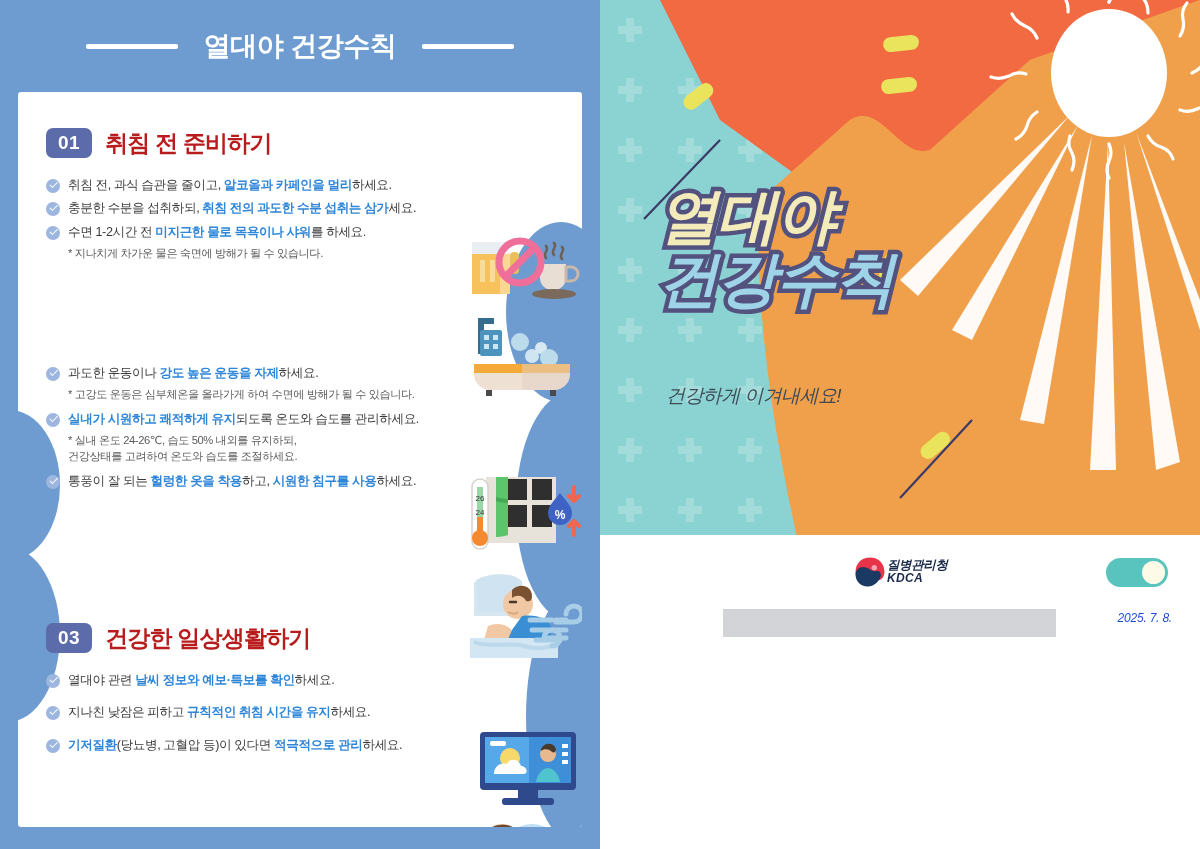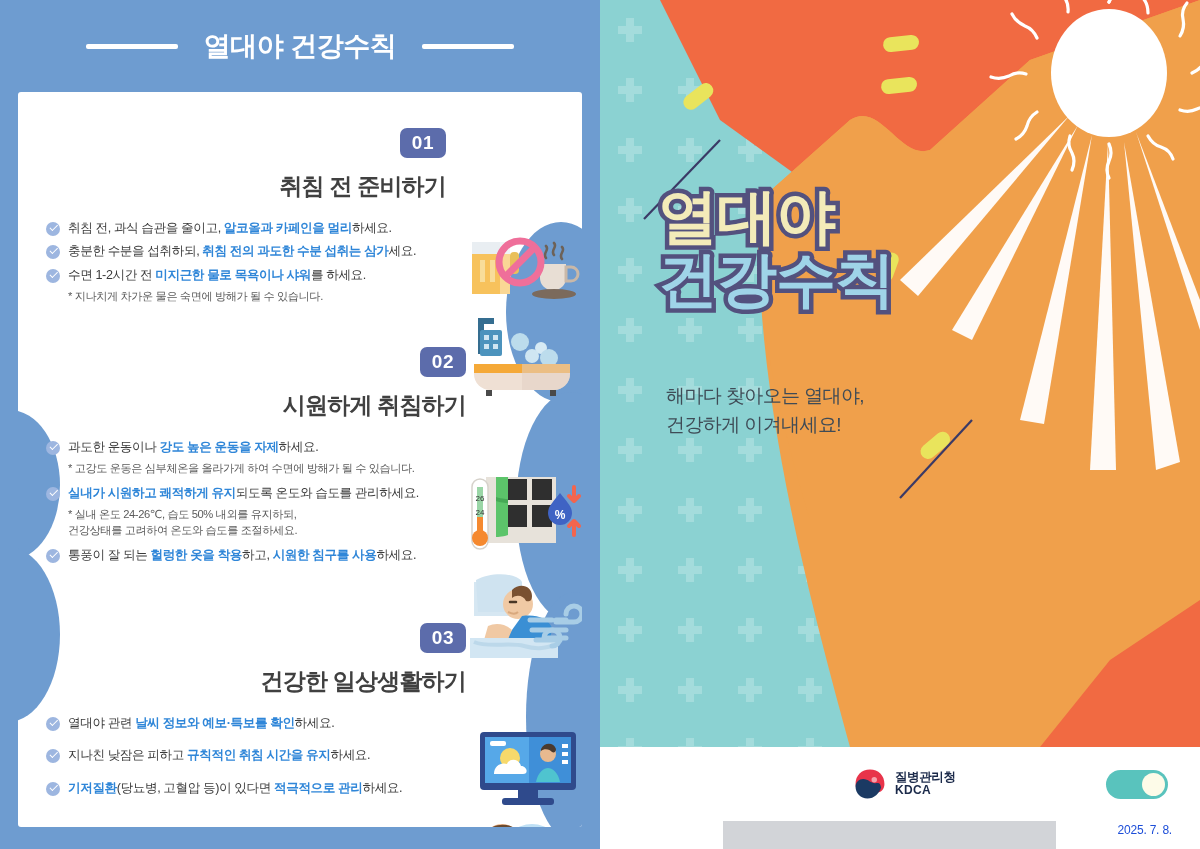--- a/index.html
+++ b/index.html
@@ -33,26 +33,26 @@
   .notch {
     position: absolute; background: #6e9cd0; pointer-events: none;
   }
   .notch-r1 { right: -34px; top: 130px; width: 110px; height: 180px; border-radius: 50%; }
   .notch-r2 { right: -44px; top: 300px; width: 110px; height: 230px; border-radius: 50%; }
   .notch-l1 { left: -58px; top: 318px; width: 100px; height: 150px; border-radius: 50%; }
   .notch-l2 { left: -62px; top: 455px; width: 104px; height: 175px; border-radius: 50%; }
   .notch-rb { right: -40px; top: 500px; width: 96px; height: 250px; border-radius: 50%; }
 
   .section { position: relative; padding: 0 0 0 0; }
-  .sec-head { display: flex; align-items: flex-end; gap: 13px; flex-direction: column; }
+  .sec-head { display: flex; align-items: flex-start; gap: 13px; }
   .sec-num {
     background: #5c6cab; color: #fff; font-size: 19px; font-weight: 700;
     padding: 5px 12px 6px; border-radius: 7px; letter-spacing: 0.5px; line-height: 1;
   }
-  .sec-title { font-size: 23px; font-weight: 700; color: #404040; letter-spacing: -0.8px; }
+  .sec-title { font-size: 23px; font-weight: 700; color: #b91c1c; letter-spacing: -0.8px; }
 
   .bullets { margin-top: 17px; }
   .bullet { display: flex; align-items: flex-start; gap: 8px; margin-bottom: 5px; }
   .chk {
     flex: none; width: 14px; height: 14px; border-radius: 50%;
     background: #9db6e0; margin-top: 3px; position: relative;
   }
   .chk::after {
     content: ""; position: absolute; left: 3.5px; top: 3.2px;
     width: 6.5px; height: 3.4px; border-left: 1.8px solid #fff;
@@ -72,31 +72,31 @@
   
   .art { position: absolute; }
   .art-beer  { left: 452px; top: 142px; width: 110px; height: 68px; }
   .art-bath  { left: 452px; top: 218px; width: 106px; height: 88px; }
   .art-window{ left: 452px; top: 385px; width: 112px; height: 78px; }
   .art-sleep { left: 452px; top: 472px; width: 120px; height: 94px; }
   .art-tv    { left: 462px; top: 640px; width: 96px; height: 74px; }
   .art-doc   { left: 452px; top: 722px; width: 112px; height: 88px; }
 
   
-  .right { position: relative; width: 600px; height: 849px; background: #8bd2d2; overflow: hidden; }
+  .right { position: relative; width: 600px; height: 637px; background: #8bd2d2; overflow: hidden; font-style: italic; }
   .right-bg { position: absolute; inset: 0; }
   .footer-bar {
     position: absolute; left: 0; bottom: 0; width: 600px; height: 102px;
     background: #ffffff;
   }
   .foot-gray {
     position: absolute; left: 123px; bottom: 0; width: 333px; height: 28px;
     background: #d2d4d8;
   }
-  .kdca { position: absolute; left: 253px; bottom: 48px; display: flex; align-items: center; gap: 8px; }
+  .kdca { position: absolute; left: 253px; bottom: 48px; display: flex; align-items: center; }
   .kdca-text { line-height: 1.12; }
   .kdca-name { font-size: 12.5px; font-weight: 700; color: #1b2a4a; letter-spacing: -0.4px; }
   .kdca-abbr { font-size: 12px; font-weight: 700; color: #1b2a4a; letter-spacing: 0.3px; }
   .toggle {
     position: absolute; right: 32px; bottom: 50px; width: 62px; height: 29px;
     background: #59c3bd; border-radius: 15px;
   }
   .toggle::after {
     content: ""; position: absolute; right: 3px; top: 3px; width: 23px; height: 23px;
     background: #fdfbe8; border-radius: 50%;
@@ -151,24 +151,20 @@
           </div>
           <div class="bullet">
             <span class="chk"></span>
             <span class="btxt"><span>수면 1-2시간 전 </span><b>미지근한 물로 목욕이나 샤워</b><span>를 하세요.</span></span>
           </div>
           <div class="note">* 지나치게 차가운 물은 숙면에 방해가 될 수 있습니다.</div>
         </div>
       </div>
 
       <div class="section sec2">
-        <div class="sec-head">
-          <span class="sec-num">02</span>
-          <span class="sec-title">시원하게 취침하기</span>
-        </div>
         <div class="bullets">
           <div class="bullet">
             <span class="chk"></span>
             <span class="btxt"><span>과도한 운동이나 </span><b>강도 높은 운동을 자제</b><span>하세요.</span></span>
           </div>
           <div class="note">* 고강도 운동은 심부체온을 올라가게 하여 수면에 방해가 될 수 있습니다.</div>
           <div class="bullet">
             <span class="chk"></span>
             <span class="btxt"><b>실내가 시원하고 쾌적하게 유지</b><span>되도록 온도와 습도를 관리하세요.</span></span>
           </div>
@@ -393,21 +389,20 @@
 
       <path d="M600 600 L600 747 L440 747 L510 660 Z" fill="#f16a42"></path>
     </svg>
 
     <div class="big-title">
       <div class="bt-line bt1">열대야</div>
       <div class="bt-line bt2">건강수칙</div>
     </div>
 
     <div class="subtitle">
-      <div>해마다 찾아오는 열대야,</div>
       <div>건강하게 이겨내세요!</div>
     </div>
 
     <div class="footer-bar">
       <div class="foot-gray"></div>
     </div>
 
     <div class="kdca">
       <svg width="34" height="34" viewBox="0 0 40 40">
         <path d="M20 3c10 0 17 7 17 17 0 6-4 10-9 10-6 0-8-5-13-5-4 0-7 3-7 7-3-3-5-7-5-12C3 10 10 3 20 3z" fill="#e8344a"></path>

